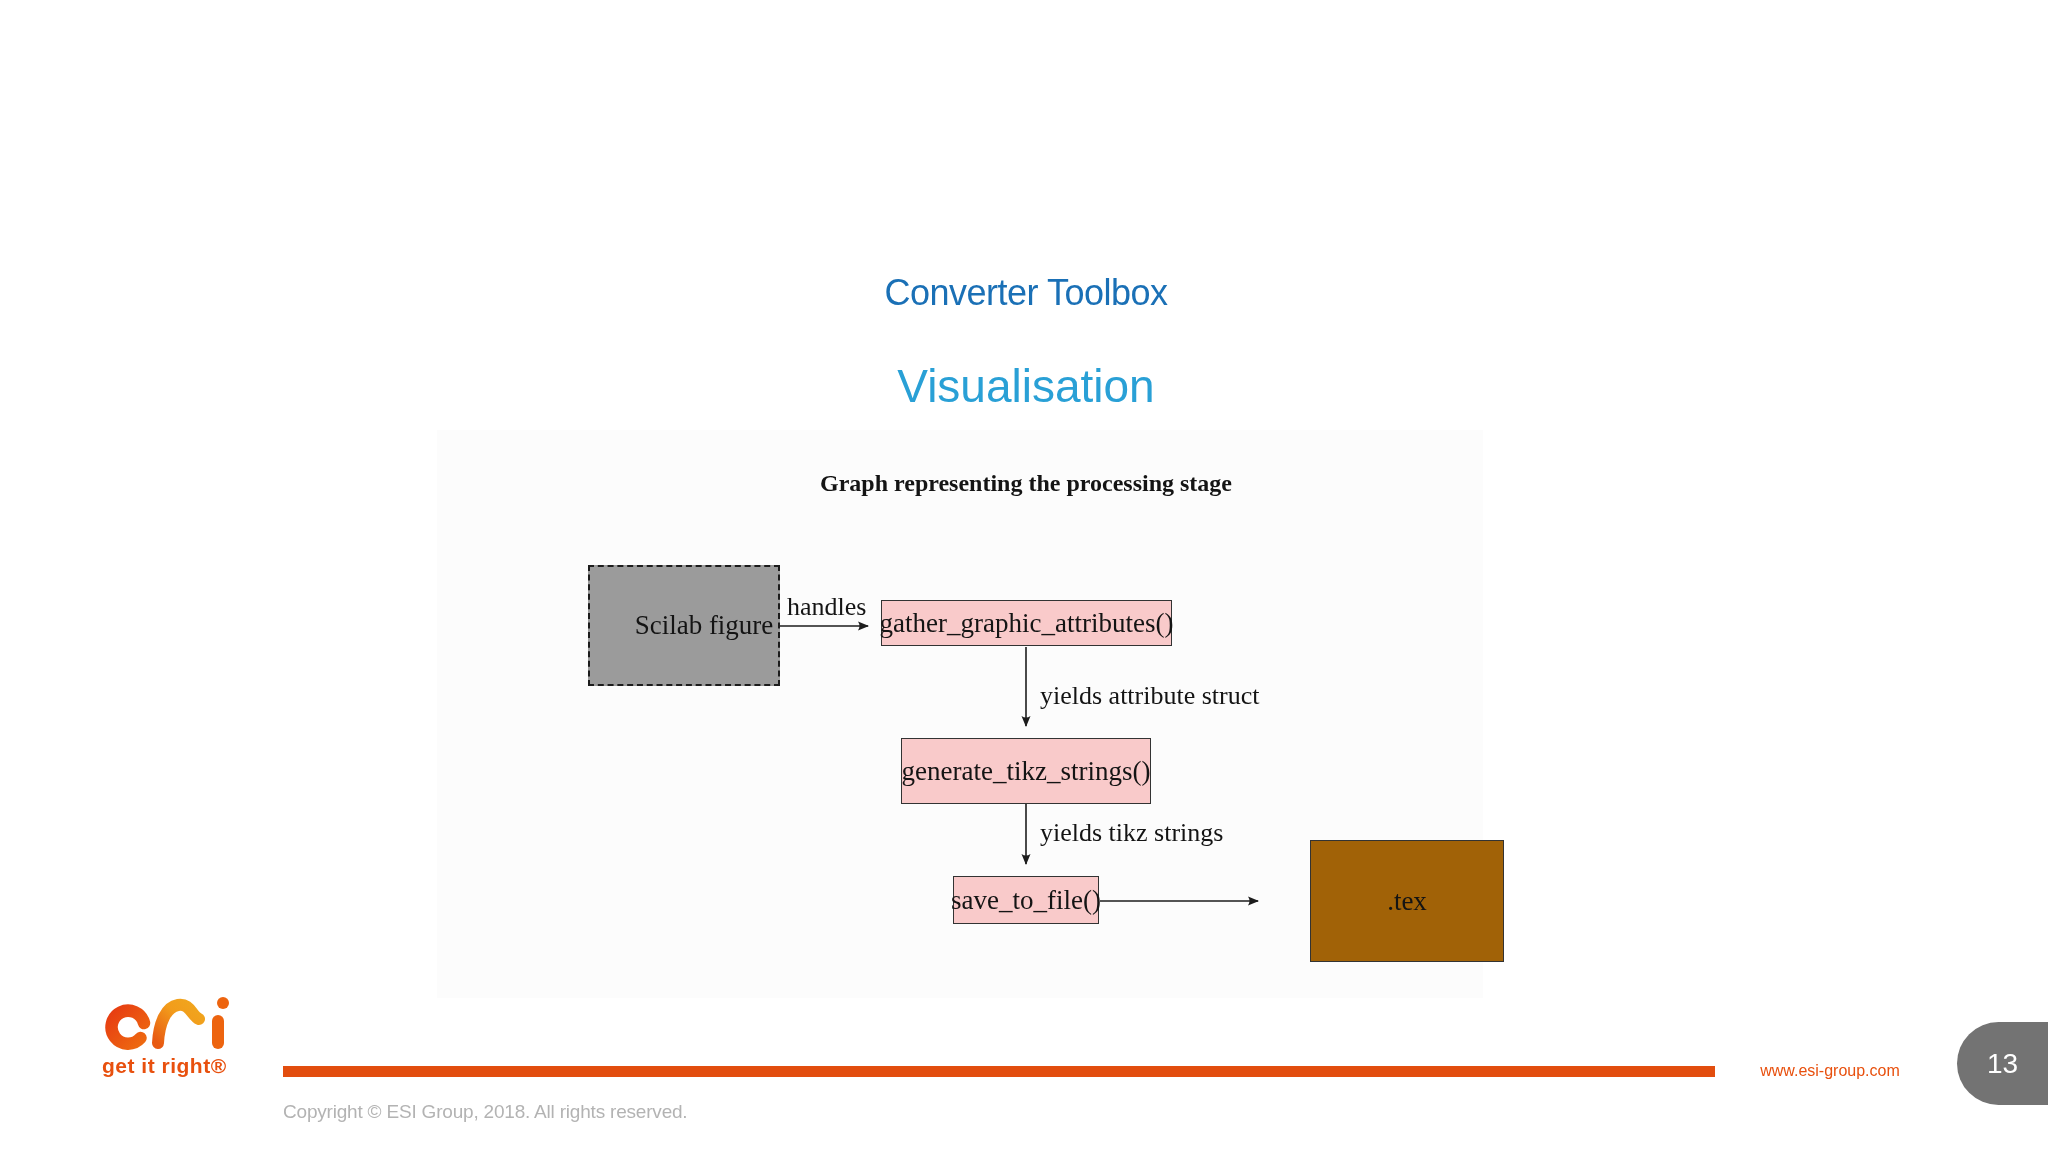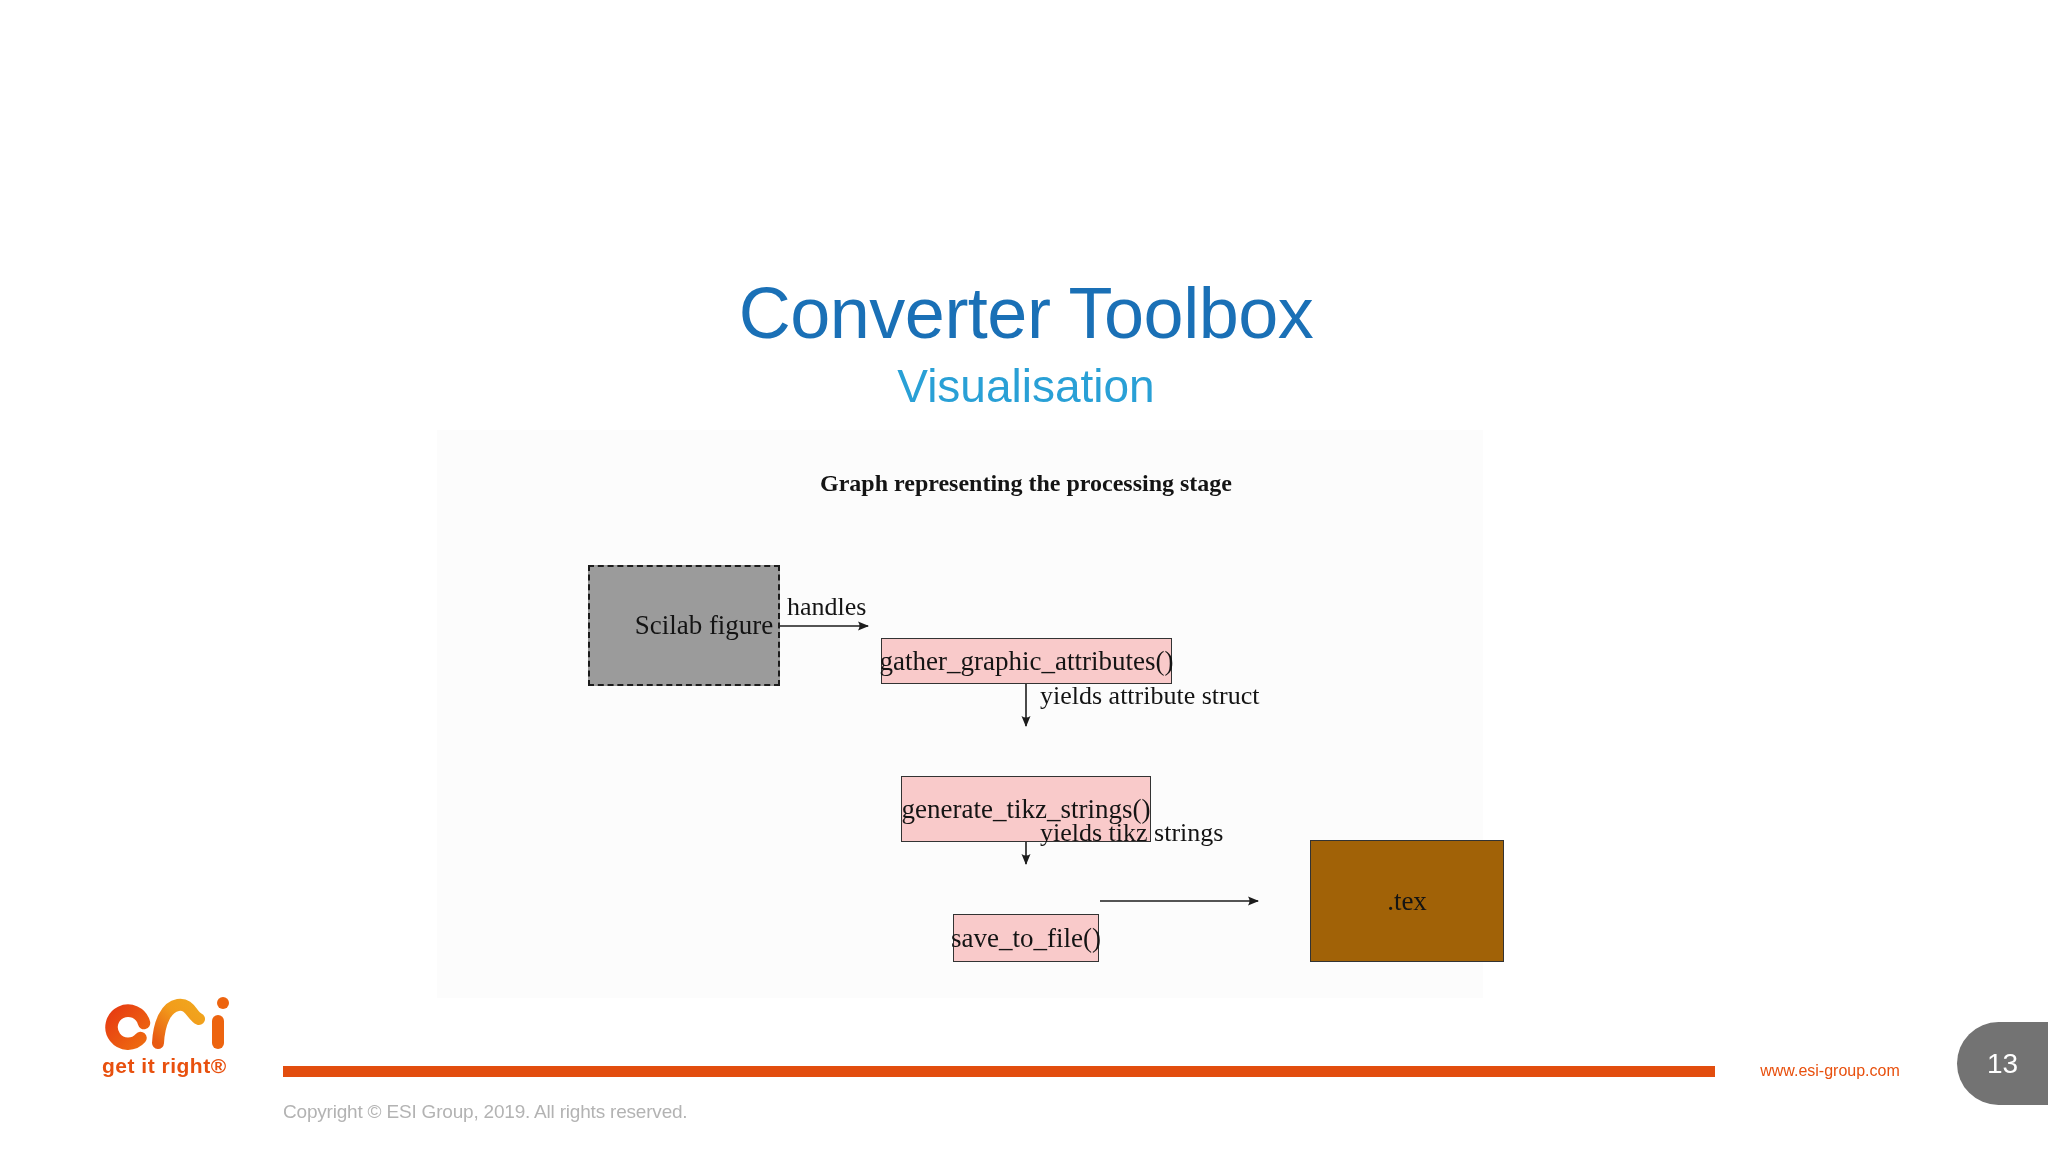--- a/index.html
+++ b/index.html
@@ -9,21 +9,21 @@
     position:relative;
     overflow:hidden;
     font-family:"Liberation Sans",sans-serif;
   }
   .abs{position:absolute;}
 
   
   .slide-title{
     left:526px;top:272px;width:1000px;
     text-align:center;
-    font-size:72px;letter-spacing:-0.5px;
+    font-size:36px;letter-spacing:-0.5px;
     color:#1a70b6;
   }
   .slide-subtitle{
     left:526px;top:359px;width:1000px;
     text-align:center;
     font-size:46px;
     color:#29a0d6;
   }
 
   
@@ -48,21 +48,20 @@
   }
   .node-scilab{
     left:588px;top:565px;width:192px;height:121px;
     background:#9b9b9b;
     border:2.5px dashed #1c1c1c;
     padding-left:40px;
   }
   .node-pink{
     background:#f9caca;
     border:1.5px solid #333333;
-    margin-top:38px;
   }
   .node-gather{left:881px;top:600px;width:291px;height:46px;}
   .node-generate{left:901px;top:738px;width:250px;height:66px;}
   .node-save{left:953px;top:876px;width:146px;height:48px;}
   .node-tex{
     left:1272px;top:840px;width:194px;height:122px;
     background:#a16207;
     border:1.5px solid #333333;
     margin-left:38px;
   }
@@ -170,13 +169,13 @@
     <path d="M116,29 L116,51" stroke="#ed640f" stroke-width="12"></path>
     <circle cx="121" cy="11" r="6" fill="#ed640f" stroke="none"></circle>
   </g>
 </svg>
 <div class="abs logo-tagline">get it right®</div>
 <div class="abs footer-bar"></div>
 <a class="abs footer-url" href="#">www.esi-group.com</a>
 <div class="abs page-pill">
   <span>13</span>
 </div>
-<div class="abs copyright">Copyright © ESI Group, 2019. All rights reserved.</div>
+<div class="abs copyright">Copyright © ESI Group, 2018. All rights reserved.</div>
 
 </body></html>

